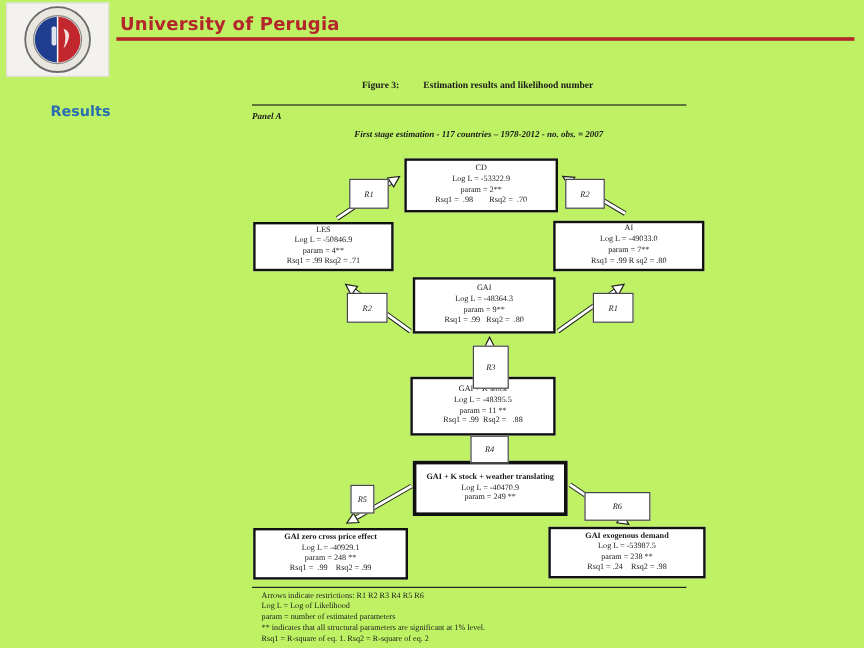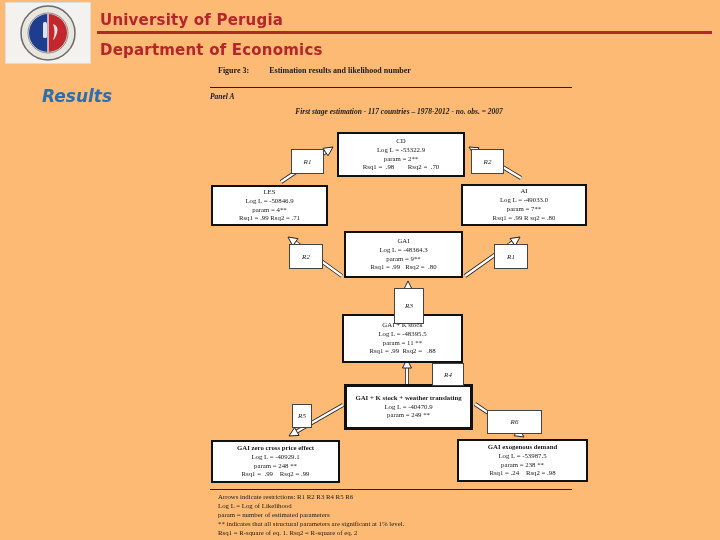--- a/index.html
+++ b/index.html
@@ -1,17 +1,17 @@
 <!DOCTYPE html>
 <html><head>
 <meta charset="utf-8">
 <style>
   html,body{margin:0;padding:0;}
   .slide{
-    position:relative; width:720px; height:540px; background:#fdba74;
+    position:relative; width:720px; height:540px; background:#bef264;
     overflow:hidden; font-family:"Liberation Serif", serif; color:#1a1a1a;
   }
   
   .logo-wrap{
     position:absolute; left:5px; top:2px; width:84px; height:60px;
     background:#f3f2ef; border:1px solid #e0ddd8;
     display:flex; align-items:center; justify-content:center;
   }
   .uni-title{
     position:absolute; left:100px; top:11px;
@@ -23,26 +23,26 @@
     background:#b5262b;
   }
   .dept-title{
     position:absolute; left:100px; top:41px;
     font-family:"DejaVu Sans", sans-serif; font-weight:700;
     font-size:15px; color:#b5262b; letter-spacing:.2px;
   }
   .results-title{
     position:absolute; left:42px; top:86px;
     font-family:"DejaVu Sans", sans-serif; font-weight:700;
-    font-size:17px; color:#2b6fb0;font-style:italic;
+    font-size:12px; color:#2b6fb0;
   }
   
   .fig-head{
     position:absolute; left:218px; top:66px; width:360px;
-    font-size:8px; font-weight:700; display:flex; gap:20px;
+    font-size:8px; font-weight:700; display:flex; gap:20px;justify-content:center;
   }
   .hrule{ position:absolute; background:#222; height:1px; }
   .panel-label{
     position:absolute; left:210px; top:92px; width:362px; text-align:left;
     font-size:7.5px; font-weight:700; font-style:italic;
   }
   .fig-subtitle{
     position:absolute; left:208px; top:107px; width:382px; text-align:center;
     font-size:7.5px; font-weight:700; font-style:italic;
   }
@@ -81,21 +81,20 @@
       <circle cx="31" cy="29" r="20" fill="none" stroke="#8a8a8a" stroke-width="1"></circle>
       <path d="M31 10 A19 19 0 0 0 31 48 Z" fill="#1f3d8f"></path>
       <path d="M31 10 A19 19 0 0 1 31 48 Z" fill="#c1272d"></path>
       <rect x="30.4" y="10" width="1.2" height="38" fill="#ffffff"></rect>
       <rect x="26" y="18" width="4" height="16" rx="1.5" fill="#ffffff" opacity="0.85"></rect>
       <path d="M36 20 q6 2 4 9 q-2 6 -4 7 q3-8 0-16" fill="#ffffff" opacity="0.85"></path>
     </svg>
   </div>
   <div class="uni-title">University of Perugia</div>
   <div class="red-rule"></div>
-  <div class="dept-title">Department of Economics</div>
   <div class="results-title">Results</div>
 
   <div class="fig-head">
     <span>Figure 3:</span>
     <span>Estimation results and likelihood number</span>
   </div>
   <div class="hrule" style="left:210px; top:87px; width:362px;"></div>
   <div class="panel-label">Panel A</div>
   <div class="fig-subtitle">First stage estimation - 117 countries – 1978-2012 - no. obs. = 2007</div>
 
@@ -179,21 +178,21 @@
     <div class="nl">Log L = -53987.5</div>
     <div class="nl">param = 238 **</div>
     <div class="nl">Rsq1 = .24    Rsq2 = .98</div>
   </div>
 
   <div class="rbox" style="left:291px;top:149px;width:33px;height:25px;">R1</div>
   <div class="rbox" style="left:471px;top:149px;width:33px;height:25px;">R2</div>
   <div class="rbox" style="left:289px;top:244px;width:34px;height:25px;">R2</div>
   <div class="rbox" style="left:494px;top:244px;width:34px;height:25px;">R1</div>
   <div class="rbox" style="left:394px;top:288px;width:30px;height:36px;">R3</div>
-  <div class="rbox" style="left:392px;top:363px;width:32px;height:23px;margin-left:40px;">R4</div>
+  <div class="rbox" style="left:392px;top:363px;width:32px;height:23px;">R4</div>
   <div class="rbox" style="left:292px;top:404px;width:20px;height:24px;">R5</div>
   <div class="rbox" style="left:487px;top:410px;width:55px;height:24px;">R6</div>
 
   <div class="hrule" style="left:210px; top:489px; width:362px;"></div>
   <div class="footnotes">
     <div>Arrows indicate restrictions: R1 R2 R3 R4 R5 R6</div>
     <div>Log L = Log of Likelihood</div>
     <div>param = number of estimated parameters</div>
     <div>** indicates that all structural parameters are significant at 1% level.</div>
     <div>Rsq1 = R-square of eq. 1. Rsq2 = R-square of eq. 2</div>

